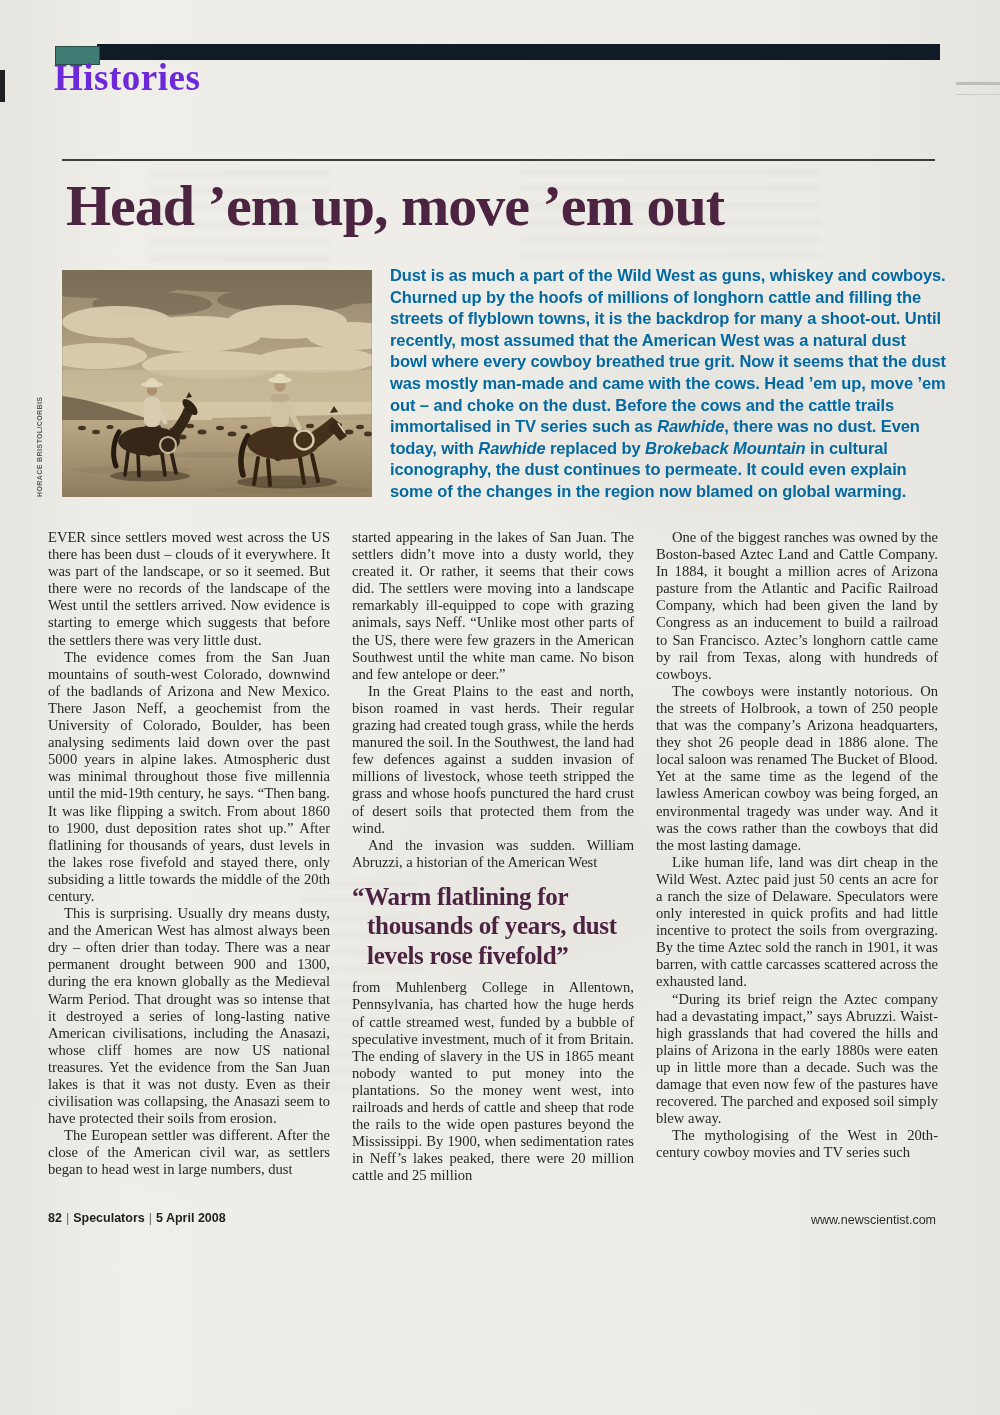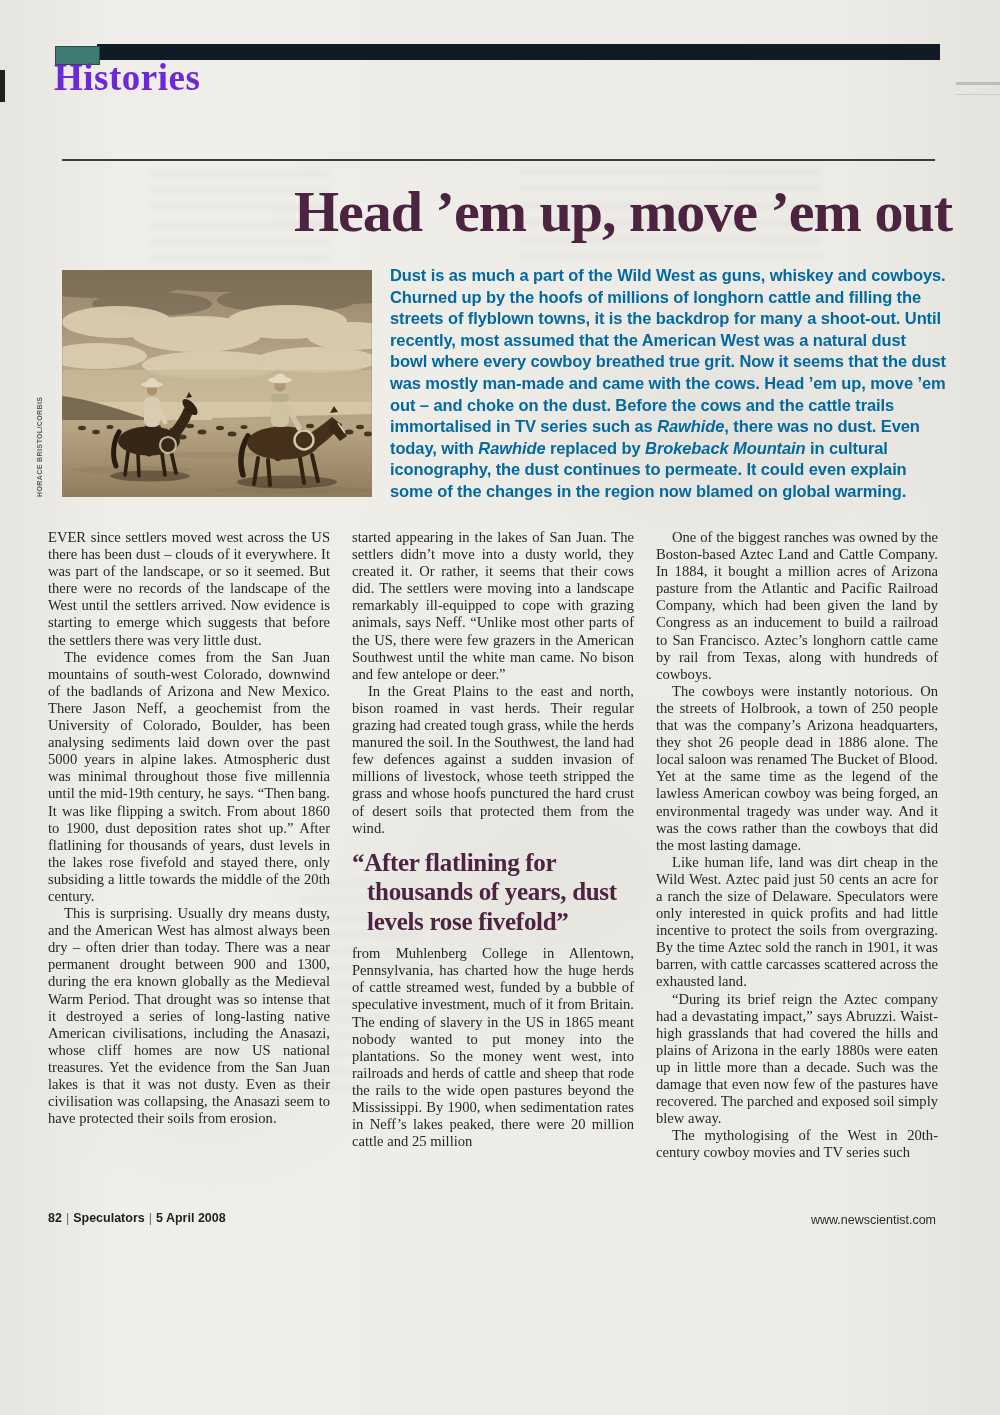--- a/index.html
+++ b/index.html
@@ -48,21 +48,21 @@
 <div class="artifact-right-rule"></div>
 <div class="ghost" style="left:520px;top:168px;width:300px;height:90px;"></div>
 <div class="ghost" style="left:150px;top:170px;width:180px;height:110px;"></div>
 <div class="ghost" style="left:300px;top:880px;width:120px;height:220px;opacity:.35;"></div>
 
 <div class="brandbar-navy"></div>
 <div class="brandbar-teal"></div>
 <div class="section-title">Histories</div>
 
 <div class="headline-rule"></div>
-<h1 class="headline" style="margin:15px;text-align:right;">Head ’em up, move ’em out</h1>
+<h1 class="headline" style="margin:9px;">Head ’em up, move ’em out</h1>
 
 <div class="photo">
   <svg viewBox="0 0 310 227" preserveAspectRatio="none">
     <defs>
       <linearGradient id="sky" x1="0" y1="0" x2="0" y2="1">
         <stop offset="0" stop-color="#93836a"></stop>
           <stop offset="0.55" stop-color="#b3a284"></stop>
           <stop offset="1" stop-color="#cebf9e"></stop>
       </linearGradient>
       <linearGradient id="ground" x1="0" y1="0" x2="0" y2="1">
@@ -166,25 +166,27 @@
 </div>
 <div class="photo-credit">HORACE BRISTOL/CORBIS</div>
 
 <div class="intro"><span>Dust is as much a part of the Wild West as guns, whiskey and cowboys. Churned up by the hoofs of millions of longhorn cattle and filling the streets of flyblown towns, it is the backdrop for many a shoot-out. Until recently, most assumed that the American West was a natural dust bowl where every cowboy breathed true grit. Now it seems that the dust was mostly man-made and came with the cows. Head ’em up, move ’em out – and choke on the dust. Before the cows and the cattle trails immortalised in TV series such as </span><em>Rawhide</em><span>, there was no dust. Even today, with </span><em>Rawhide</em><span> replaced by </span><em>Brokeback Mountain</em><span> in cultural iconography, the dust continues to permeate. It could even explain some of the changes in the region now blamed on global warming.</span></div>
 
 <div class="columns">
   <div class="col">
       <p>EVER since settlers moved west across the US there has been dust – clouds of it everywhere. It was part of the landscape, or so it seemed. But there were no records of the landscape of the West until the settlers arrived. Now evidence is starting to emerge which suggests that before the settlers there was very little dust.</p>
       <p class="indent">The evidence comes from the San Juan mountains of south-west Colorado, downwind of the badlands of Arizona and New Mexico. There Jason Neff, a geochemist from the University of Colorado, Boulder, has been analysing sediments laid down over the past 5000 years in alpine lakes. Atmospheric dust was minimal throughout those five millennia until the mid-19th century, he says. “Then bang. It was like flipping a switch. From about 1860 to 1900, dust deposition rates shot up.” After flatlining for thousands of years, dust levels in the lakes rose fivefold and stayed there, only subsiding a little towards the middle of the 20th century.</p>
       <p class="indent">This is surprising. Usually dry means dusty, and the American West has almost always been dry – often drier than today. There was a near permanent drought between 900 and 1300, during the era known globally as the Medieval Warm Period. That drought was so intense that it destroyed a series of long-lasting native American civilisations, including the Anasazi, whose cliff homes are now US national treasures. Yet the evidence from the San Juan lakes is that it was not dusty. Even as their civilisation was collapsing, the Anasazi seem to have protected their soils from erosion.</p>
+      <p class="indent">The European settler was different. After the close of the American civil war, as settlers began to head west in large numbers, dust</p>
     </div>
   <div class="col">
       <p>started appearing in the lakes of San Juan. The settlers didn’t move into a dusty world, they created it. Or rather, it seems that their cows did. The settlers were moving into a landscape remarkably ill-equipped to cope with grazing animals, says Neff. “Unlike most other parts of the US, there were few grazers in the American Southwest until the white man came. No bison and few antelope or deer.”</p>
       <p class="indent">In the Great Plains to the east and north, bison roamed in vast herds. Their regular grazing had created tough grass, while the herds manured the soil. In the Southwest, the land had few defences against a sudden invasion of millions of livestock, whose teeth stripped the grass and whose hoofs punctured the hard crust of desert soils that protected them from the wind.</p>
-      <div class="pullquote">“After flatlining for thousands of years, dust levels rose fivefold”</div>
+      <p class="indent">And the invasion was sudden. William Abruzzi, a historian of the American West</p>
+      <div class="pullquote">“Warm flatlining for thousands of years, dust levels rose fivefold”</div>
       <p>from Muhlenberg College in Allentown, Pennsylvania, has charted how the huge herds of cattle streamed west, funded by a bubble of speculative investment, much of it from Britain. The ending of slavery in the US in 1865 meant nobody wanted to put money into the plantations. So the money went west, into railroads and herds of cattle and sheep that rode the rails to the wide open pastures beyond the Mississippi. By 1900, when sedimentation rates in Neff’s lakes peaked, there were 20 million cattle and 25 million</p>
     </div>
   <div class="col">
       <p class="indent">One of the biggest ranches was owned by the Boston-based Aztec Land and Cattle Company. In 1884, it bought a million acres of Arizona pasture from the Atlantic and Pacific Railroad Company, which had been given the land by Congress as an inducement to build a railroad to San Francisco. Aztec’s longhorn cattle came by rail from Texas, along with hundreds of cowboys.</p>
       <p class="indent">The cowboys were instantly notorious. On the streets of Holbrook, a town of 250 people that was the company’s Arizona headquarters, they shot 26 people dead in 1886 alone. The local saloon was renamed The Bucket of Blood. Yet at the same time as the legend of the lawless American cowboy was being forged, an environmental tragedy was under way. And it was the cows rather than the cowboys that did the most lasting damage.</p>
       <p class="indent">Like human life, land was dirt cheap in the Wild West. Aztec paid just 50 cents an acre for a ranch the size of Delaware. Speculators were only interested in quick profits and had little incentive to protect the soils from overgrazing. By the time Aztec sold the ranch in 1901, it was barren, with cattle carcasses scattered across the exhausted land.</p>
       <p class="indent">“During its brief reign the Aztec company had a devastating impact,” says Abruzzi. Waist-high grasslands that had covered the hills and plains of Arizona in the early 1880s were eaten up in little more than a decade. Such was the damage that even now few of the pastures have recovered. The parched and exposed soil simply blew away.</p>
       <p class="indent">The mythologising of the West in 20th-century cowboy movies and TV series such</p>
     </div>
 </div>

